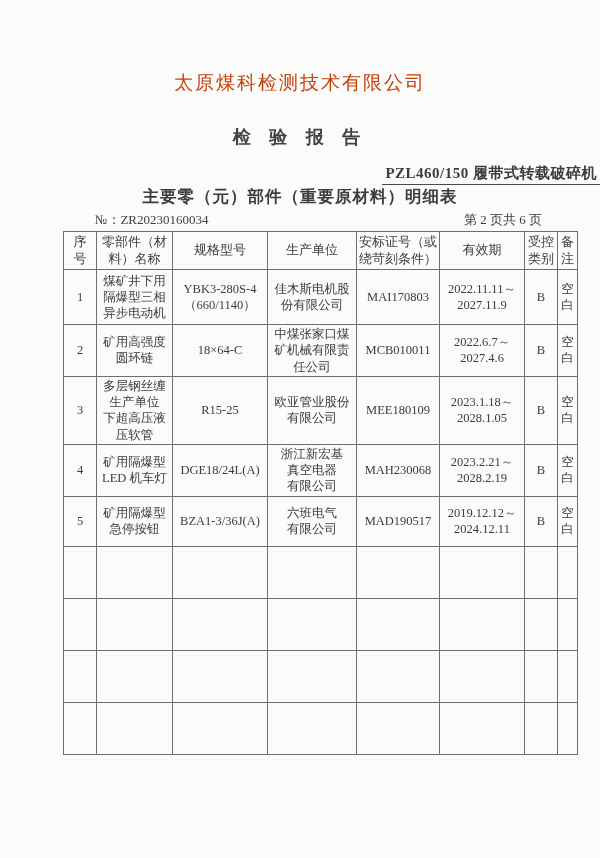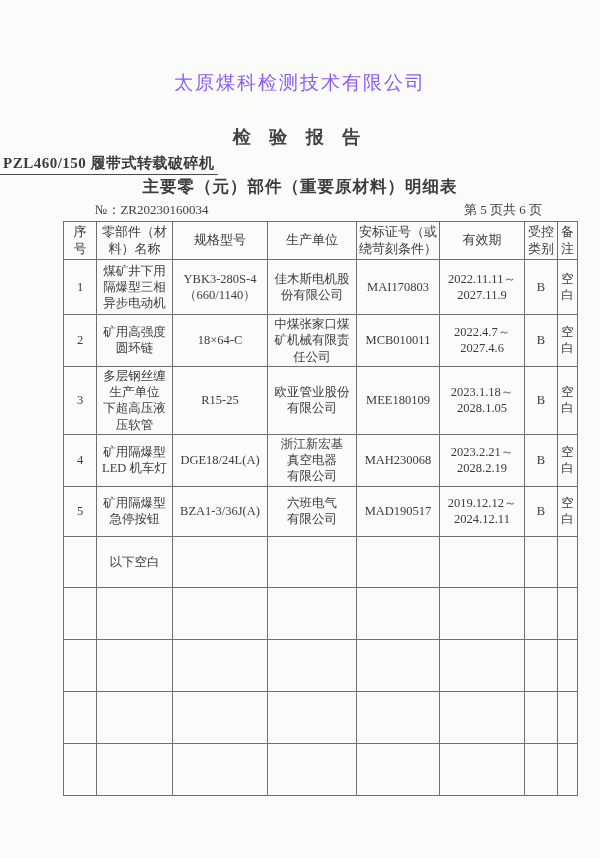--- a/index.html
+++ b/index.html
@@ -16,33 +16,33 @@
     color: #3c3c3c;
     font-family: "Liberation Serif", "DejaVu Serif", serif;
     overflow: hidden;
     box-sizing: border-box;
     padding-top: 70px;
   }
   .company {
     text-align: center;
     font-size: 19px;
     letter-spacing: 2px;
-    color: #8b5cf6;
+    color: #c2410c;
     margin-bottom: 29px;
   }
   .report-title {
     text-align: center;
     font-size: 18px;
     font-weight: 600;
     letter-spacing: 7px;
     color: #424242;
-    margin-bottom: 5px;
+    margin-bottom: 15px;
   }
   .product-line {
-    text-align: left;
+    text-align: right;
     margin-bottom: 1px;
   }
   .product {
     display: inline-block;
     font-size: 15px;
     font-weight: 700;
     letter-spacing: 0.5px;
     border-bottom: 1px solid #4a4a4a;
     padding: 0 3px 1px 3px;
   }
@@ -101,21 +101,21 @@
   <div class="report-title">检 验 报 告</div>
 
   <div class="product-line">
     <span class="product">PZL460/150 履带式转载破碎机</span>
   </div>
 
   <div class="subtitle">主要零（元）部件（重要原材料）明细表</div>
 
   <div class="meta-row">
     <span><span>№：</span><span>ZR20230160034</span></span>
-    <span>第 5 页共 6 页</span>
+    <span>第 2 页共 6 页</span>
   </div>
 
   <table class="parts">
     <colgroup>
       <col style="width:33px">
         <col style="width:76px">
         <col style="width:95px">
         <col style="width:89px">
       <col style="width:83px">
         <col style="width:85px">
@@ -158,21 +158,21 @@
       </tr>
       <tr class="r2">
         <td>2</td>
         <td>矿用高强度
 圆环链</td>
         <td>18×64-C</td>
         <td>中煤张家口煤
 矿机械有限责
 任公司</td>
         <td>MCB010011</td>
-        <td>2022.4.7～
+        <td>2022.6.7～
 2027.4.6</td>
         <td>B</td>
         <td>空
 白</td>
       </tr>
       <tr class="r3">
         <td>3</td>
         <td>多层钢丝缠
 生产单位
 下超高压液
@@ -209,30 +209,20 @@
         <td>BZA1-3/36J(A)</td>
         <td>六班电气
 有限公司</td>
         <td>MAD190517</td>
         <td>2019.12.12～
 2024.12.11</td>
         <td>B</td>
         <td>空
 白</td>
       </tr>
-      <tr class="rblank">
-        <td></td>
-        <td>以下空白</td>
-        <td></td>
-        <td></td>
-        <td></td>
-        <td></td>
-        <td></td>
-        <td></td>
-      </tr>
       <tr class="rempty">
         <td></td>
           <td></td>
           <td></td>
           <td></td>
           <td></td>
           <td></td>
           <td></td>
           <td></td>
       </tr>

